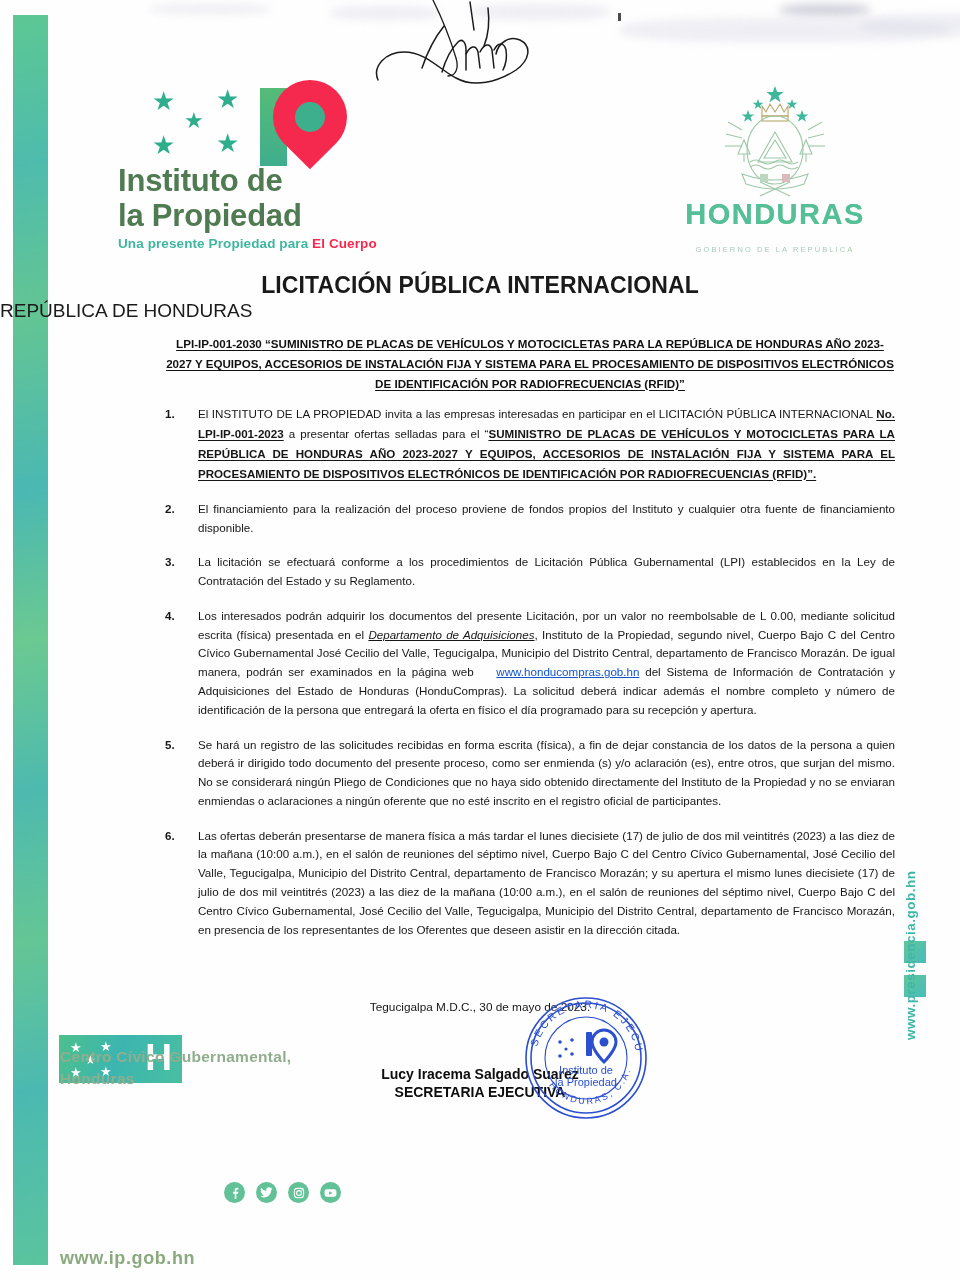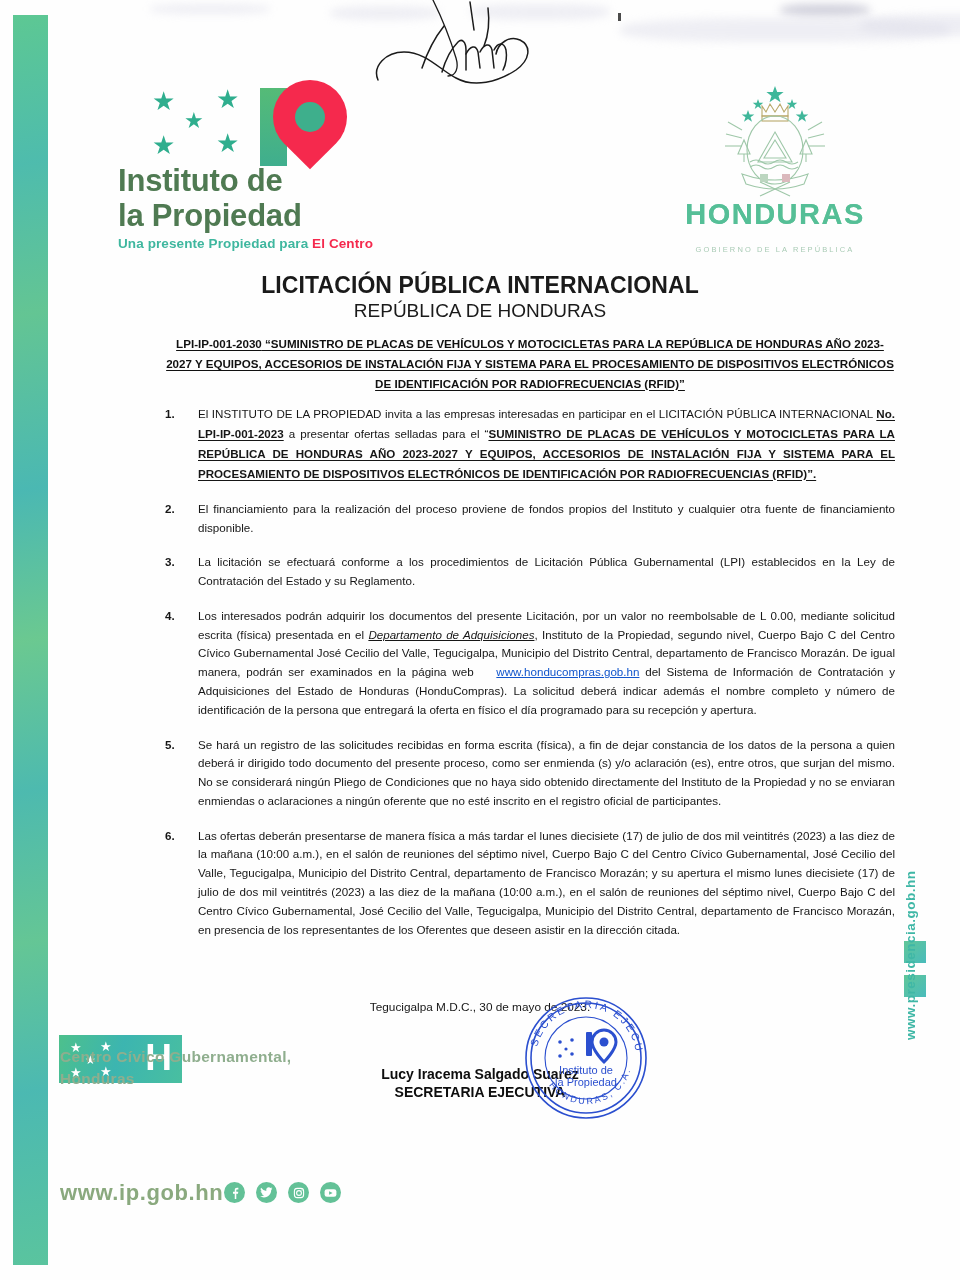--- a/index.html
+++ b/index.html
@@ -164,21 +164,20 @@
     left: 0; top: 272px; width: 960px;
     text-align: center;
     font-size: 23px;
     font-weight: bold;
     color: #1a1a1a;
     letter-spacing: .1px;
   }
   .title-sub {
     position: absolute;
     left: 0; top: 300px; width: 960px;
-    text-align: center;
     font-size: 19px;
     color: #1a1a1a;
   }
 
   .subject {
     position: absolute;
     left: 165px; top: 334px; width: 730px;
     text-align: center;
     font-size: 11.6px;
     font-weight: bold;
@@ -286,22 +285,22 @@
     left: 60px; top: 1046px;
     width: 420px;
     font-size: 15.5px;
     font-weight: bold;
     color: #8fae8e;
     line-height: 1.42;
     letter-spacing: .3px;
   }
   .footer-url {
     position: absolute;
-    left: 60px; top: 1180px;
-    font-size: 22px;
+    left: 60px; top: 1248px;
+    font-size: 18px;
     font-weight: bold;
     color: #8aa97e;
     letter-spacing: .6px;
   }
   .social-row {
     position: absolute;
     left: 224px; top: 1182px;
     display: flex;
     gap: 11px;
   }
@@ -343,21 +342,21 @@
       <span class="ip-star" style="left:68px; top:52px;">★</span>
       <div class="ip-pblock"></div>
       <div class="ip-pin"></div>
       <div class="ip-pin-hole"></div>
     </div>
     <div class="ip-wordmark">
       <div>Instituto de</div>
       <div>la Propiedad</div>
     </div>
     <div class="ip-tagline">
-      <span>Una presente Propiedad para </span><span class="accent">El Centro</span>
+      <span>Una presente Propiedad para </span><span class="accent">El Cuerpo</span>
     </div>
   </div>
 
   <div class="hn-logo">
     <div class="hn-crest">
       <svg width="190" height="118" viewBox="0 0 190 118" fill="none" stroke="#9ec7a8" stroke-width="1.1">
         <g fill="#3fb79a" stroke="none">
           <polygon points="95,4 97.2,10 103.6,10 98.5,14 100.5,20.2 95,16.4 89.5,20.2 91.5,14 86.4,10 92.8,10"></polygon>
           <polygon points="68,28 69.6,32.4 74.3,32.4 70.5,35.3 72,39.8 68,37 64,39.8 65.5,35.3 61.7,32.4 66.4,32.4"></polygon>
           <polygon points="122,28 123.6,32.4 128.3,32.4 124.5,35.3 126,39.8 122,37 118,39.8 119.5,35.3 115.7,32.4 120.4,32.4"></polygon>

